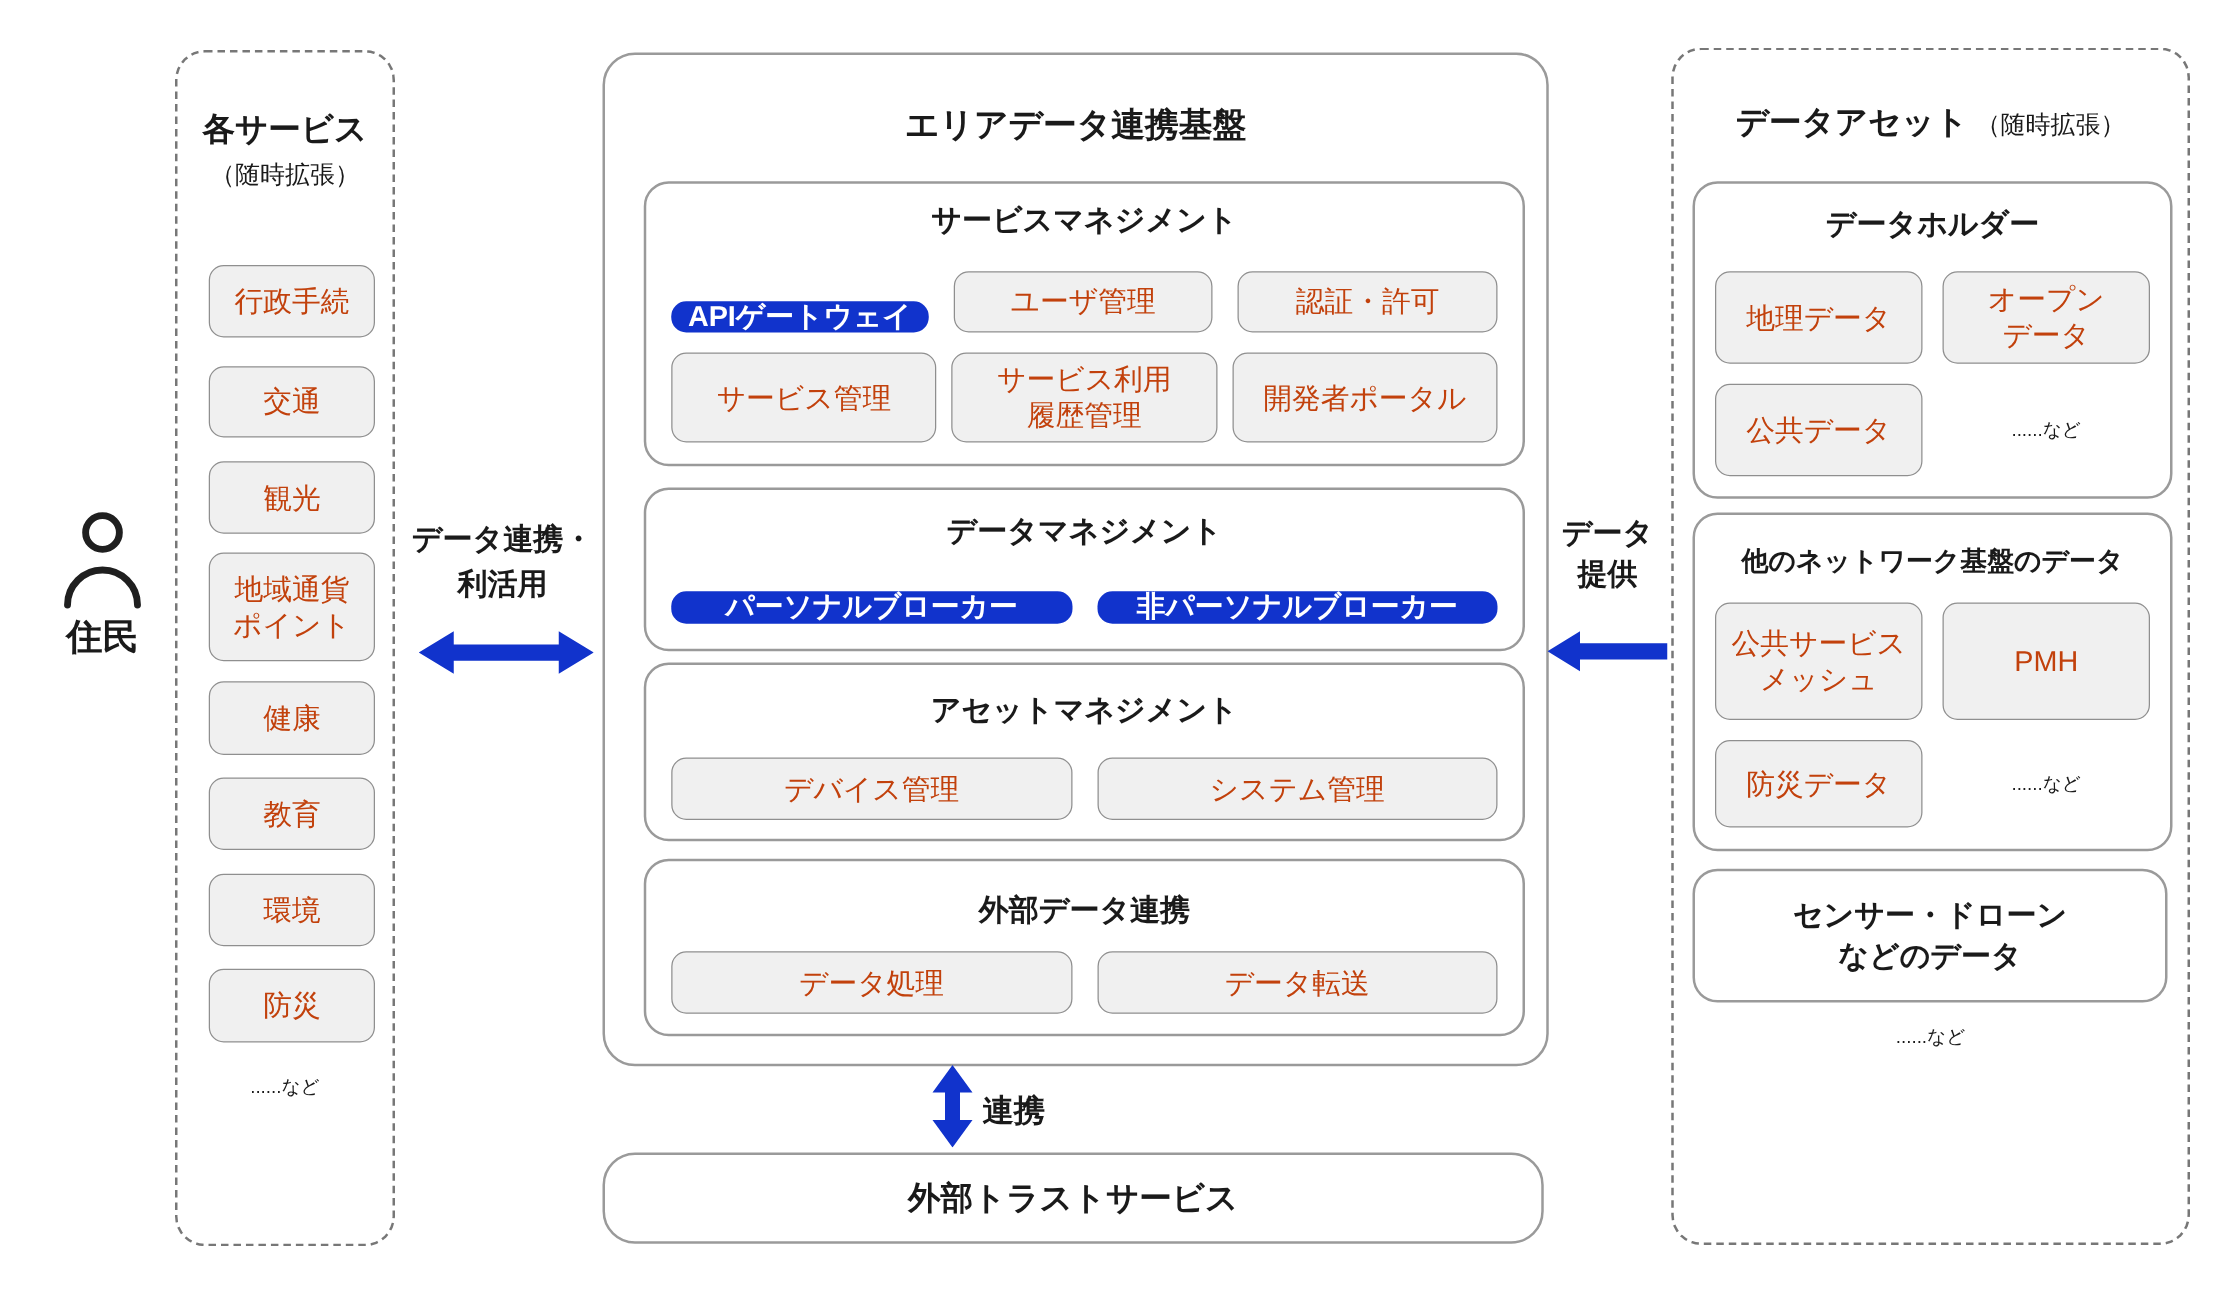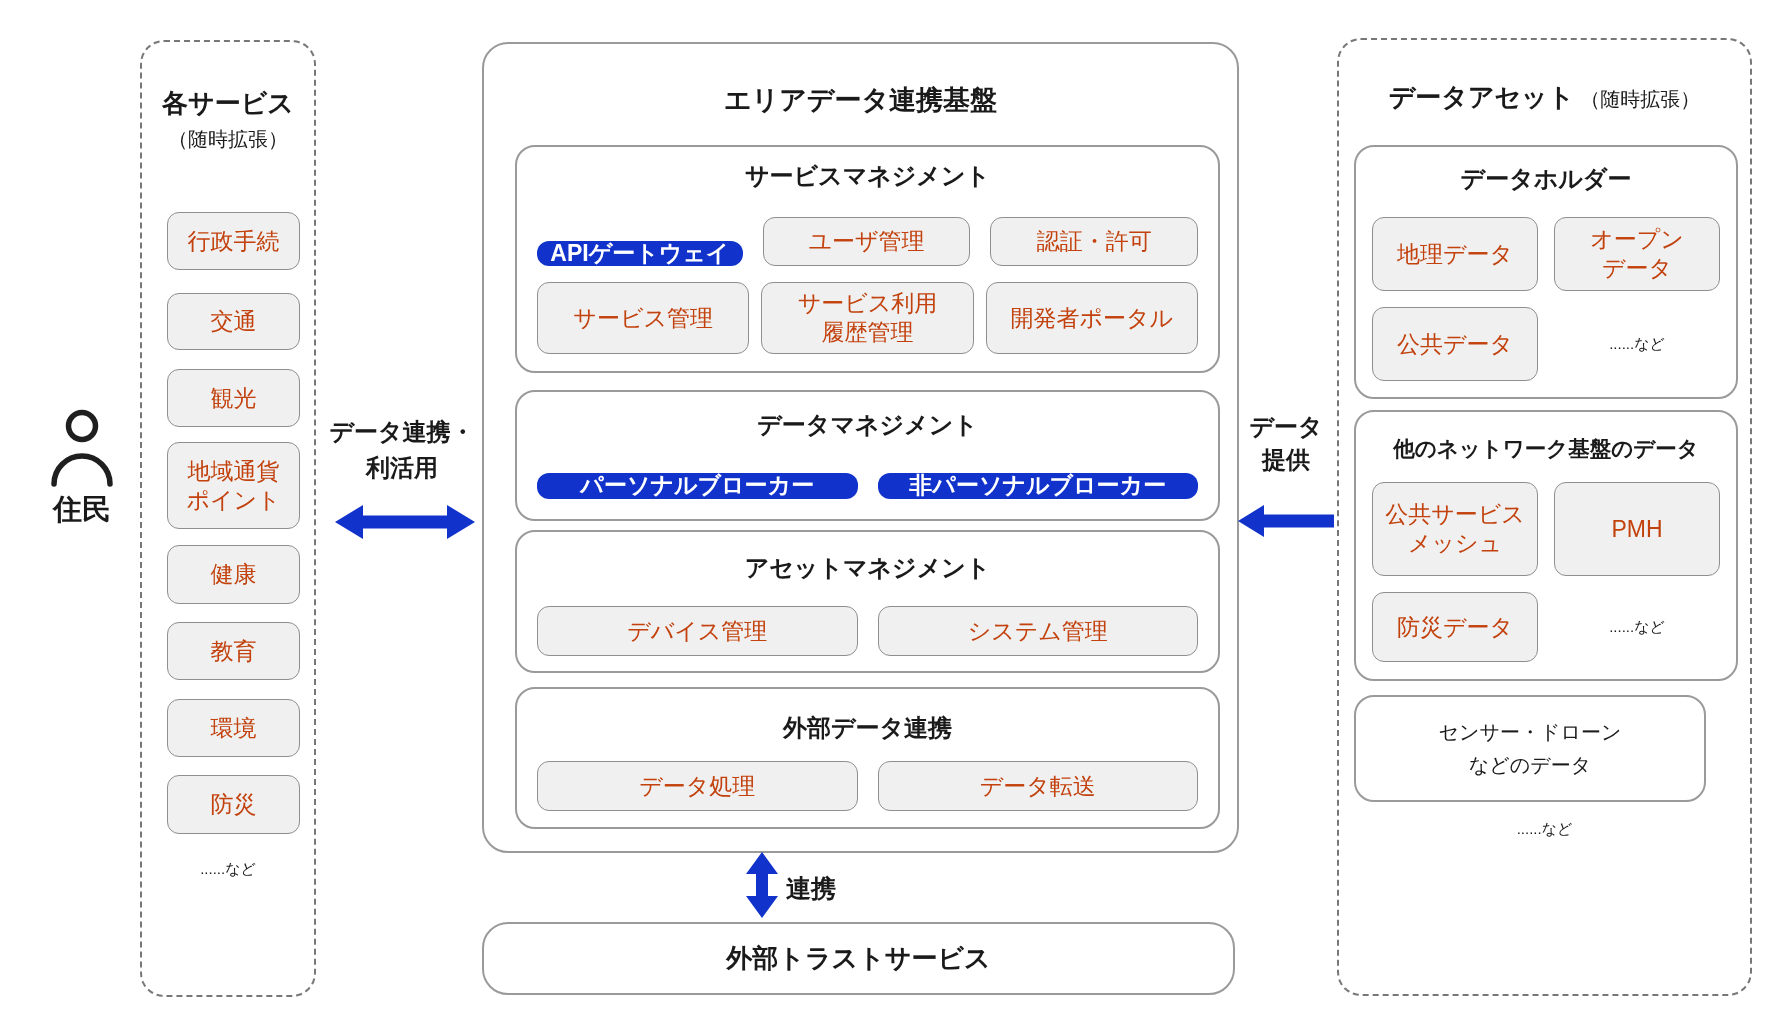--- a/index.html
+++ b/index.html
@@ -146,19 +146,19 @@
 
     <div class="abs section-box" style="left:15px;top:370px;width:380px;height:267px;">
       <div class="sec-title" style="top:22px;font-size:21.5px;">他のネットワーク基盤のデータ</div>
       <div class="abs chip" style="left:16px;top:70px;width:166px;height:94px;">公共サービス
 メッシュ</div>
       <div class="abs chip" style="left:198px;top:70px;width:166px;height:94px;">PMH</div>
       <div class="abs chip" style="left:16px;top:180px;width:166px;height:70px;">防災データ</div>
       <div class="abs etc-text center" style="left:198px;top:180px;width:166px;height:70px;">......など</div>
     </div>
 
-    <div class="abs section-box center pre" style="left:15px;top:655px;width:352px;height:107px;font-size:20px;font-weight:normal;line-height:33px;box-sizing:border-box;">センサー・ドローン
+    <div class="abs section-box center pre" style="left:15px;top:655px;width:380px;height:107px;font-size:24px;font-weight:bold;line-height:33px;box-sizing:border-box;">センサー・ドローン
 などのデータ</div>
 
     <div class="abs etc-text" style="left:0;top:780px;width:100%;">......など</div>
   </div>
 
 </div>
 
 </body></html>

